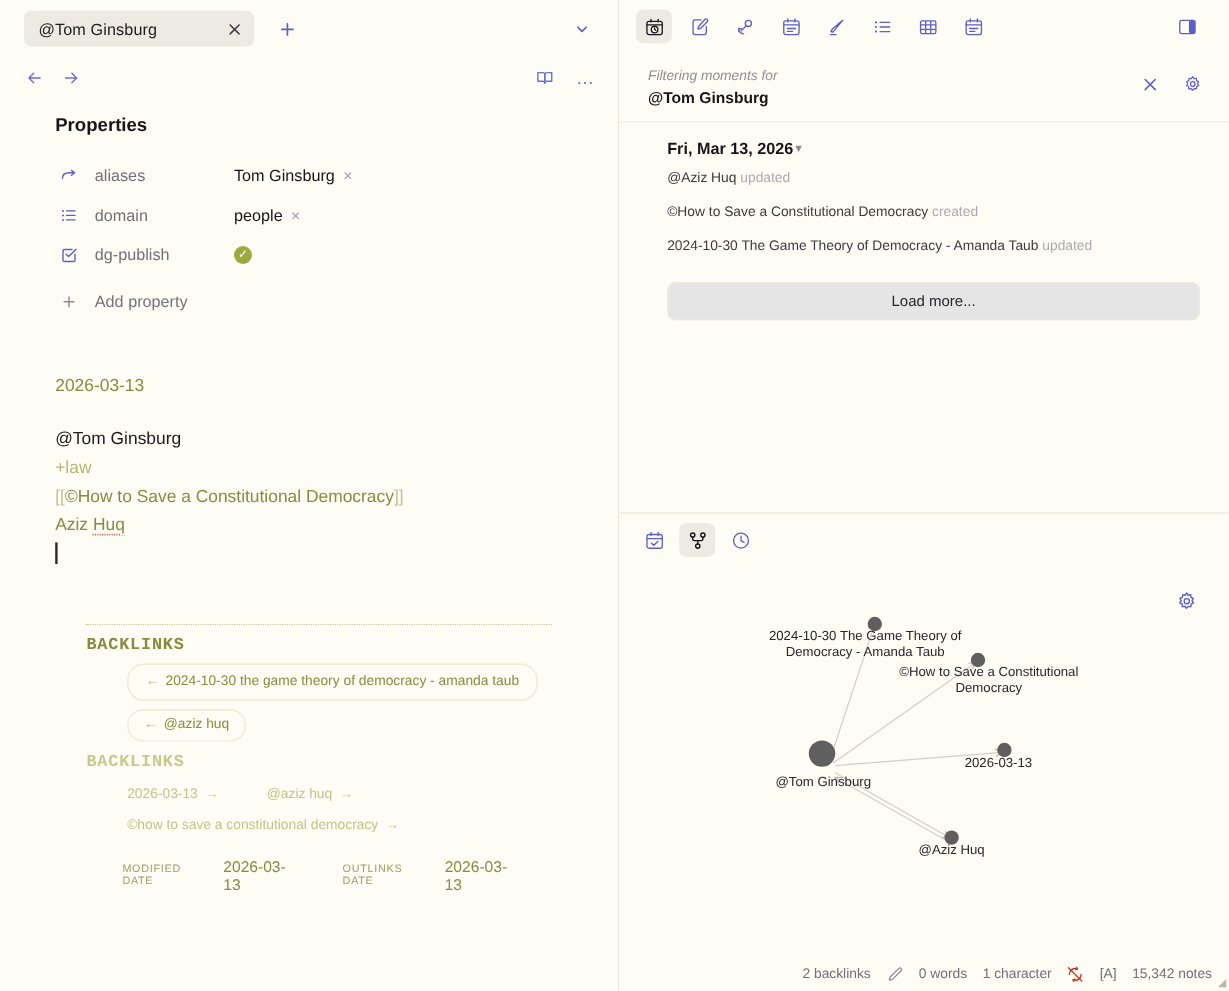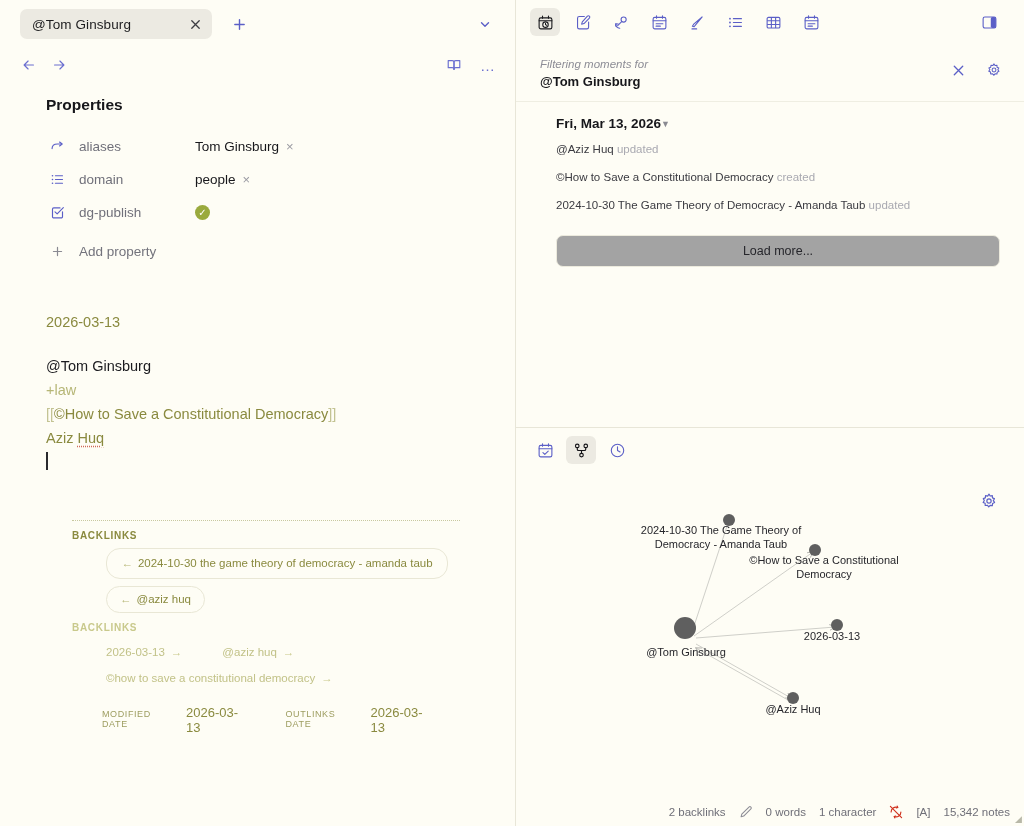--- a/index.html
+++ b/index.html
@@ -91,21 +91,21 @@
   .c-dark { color: #1b1b1f; }
   .c-brkt { color: #c3c392; }
   .spell { text-decoration: underline; text-decoration-style: dotted; text-decoration-color: #d06a5a; text-underline-offset: 3px; }
   #ed-gap { height: 20px; }
   #caret-line { height: 22px; position: relative; }
   #caret { position:absolute; left:0; top:2px; width:1.5px; height:18px; background:#2a2a2e; }
 
   
   #links-wrap { margin: 48px 0 0 26px; width: 388px; }
   #links-divider { border-top: 1.5px dotted #c8c8a0; margin-bottom: 9px; }
-  .links-head { font-size: 10px; letter-spacing: .7px; font-weight: 600; }
+  .links-head { font-size: 14px; letter-spacing: .7px; font-weight: 600; font-family: Liberation Mono, monospace; }
   .links-head.bl { color: #8a8a3f; }
   .links-head.ol { color: #c9c98c; }
   .bl-chip {
     margin: 7px 0 0 34px;
     border: 1px solid #e9e7d5; border-radius: 14px;
     padding: 6px 14px; font-size: 11.5px; color: #8a8a3f;
     text-align: center; line-height: 17px; cursor: pointer;
   }
   .bl-chip.wide { width: 342px; }
   .bl-chip.narrow { display: inline-block; margin-left: 34px; padding: 4px 13px; }
@@ -140,21 +140,21 @@
   .filt-btn { width: 20px; height: 20px; display:flex; align-items:center; justify-content:center; color: #5b5fc7; cursor: pointer; }
 
   #day-row { display:flex; align-items:center; padding: 14px 24px 4px 40px; }
   #day-label { font-size: 13.5px; font-weight: bold; color: #16161a; }
   #day-caret { color: #8a8a92; font-size: 9px; cursor: pointer; }
 
   .moment { font-size: 11.5px; color: #3a3a40; padding: 6px 24px 6px 40px; line-height: 16px; cursor: pointer; }
   .moment .verb { color: #a9a9b1; }
   #load-more {
     margin: 16px 24px 0 40px; height: 32px;
-    border: 1px solid #eceadd; border-radius: 7px; background: #a3a3a3;
+    border: 1px solid #eceadd; border-radius: 7px; background: #e5e5e5;
     display: flex; align-items: center; justify-content: center;
     font-size: 12.5px; color: #26262b; cursor: pointer;
   }
 
   #graph-panel { flex: 1; position: relative; }
   #graph-toolbar { height: 44px; display: flex; align-items: center; padding: 0 14px; }
   .gt-btn { width: 30px; height: 28px; margin-right: 6px; border-radius: 6px; display:flex; align-items:center; justify-content:center; color:#5b5fc7; cursor:pointer; }
   .gt-btn.active { background: #eceae2; color: #131317; }
   #graph-gear { position: absolute; right: 22px; top: 64px; width: 22px; height: 22px; color: #5b5fc7; cursor: pointer; }
   #graph-canvas { position: absolute; left: 0; top: 44px; right: 0; bottom: 28px; }

